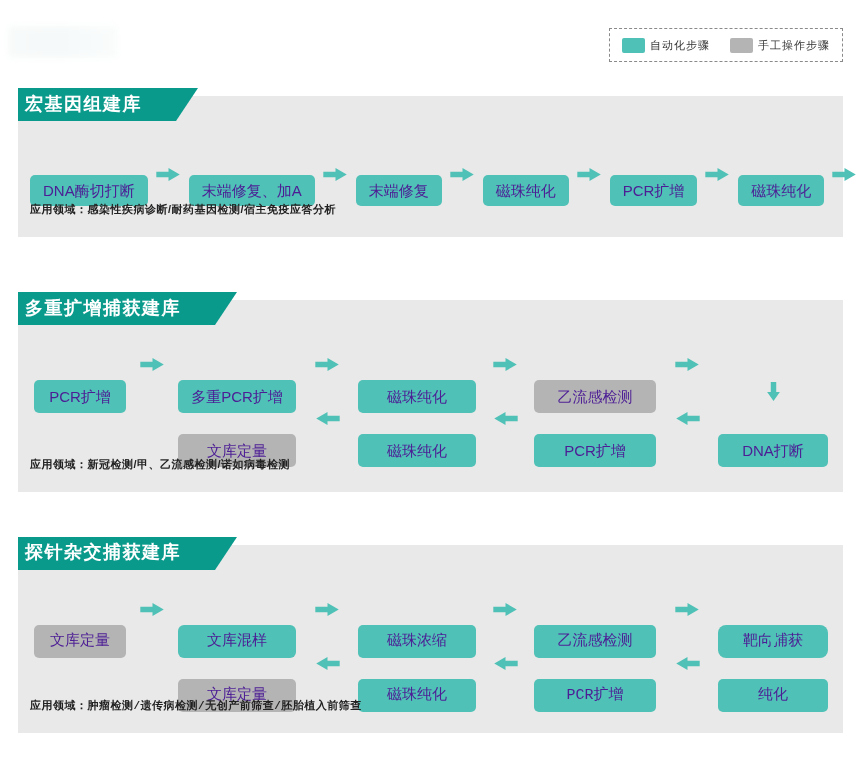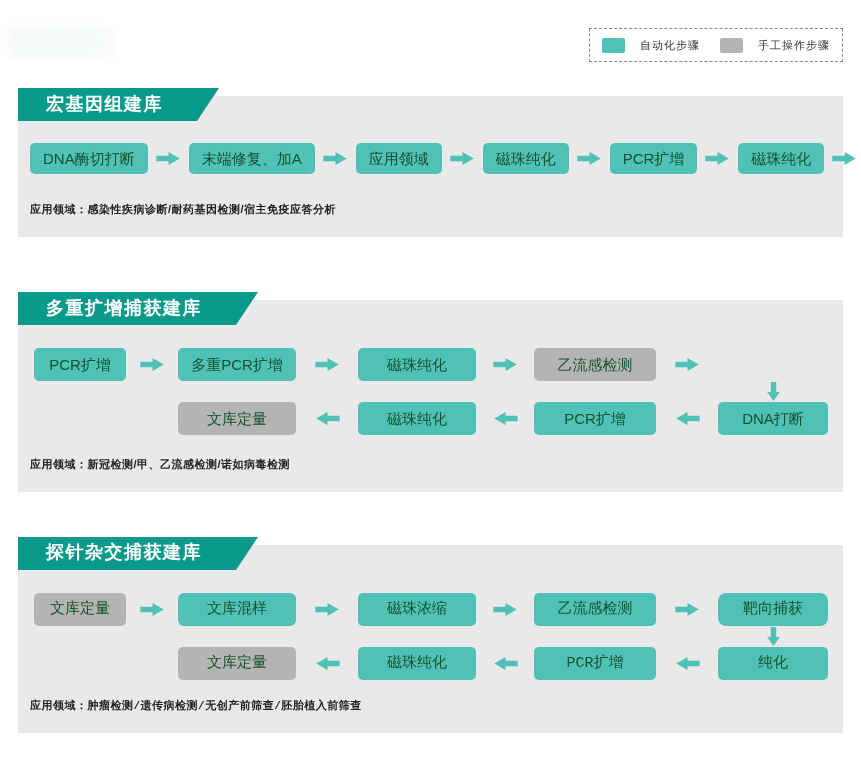--- a/index.html
+++ b/index.html
@@ -20,21 +20,21 @@
     right: 18px;
     height: 34px;
     border: 1px dashed #8a8a8a;
     display: flex;
     align-items: center;
     padding: 0 12px;
     gap: 20px;
     background: #ffffff;
     box-sizing: border-box;
   }
-  .legend-item { display: flex; align-items: center; gap: 15px; }
+  .legend-item { display: flex; align-items: center; gap: 5px; }
   .swatch {
     width: 23px; height: 15px; border-radius: 2px; display: inline-block;
   }
   .swatch.auto   { background: var(--c-auto); }
   .swatch.manual { background: var(--c-manual); }
   .legend-label { font-size: 11px; color: #333333; letter-spacing: 1px; }
 
   
   .ghost-logo {
     position: absolute;
@@ -56,21 +56,21 @@
   .banner {
     position: absolute;
     top: 0; left: 0;
     height: 33px;
     background: var(--c-header);
     color: #ffffff;
     font-weight: bold;
     font-size: 18px;
     letter-spacing: 1.5px;
     line-height: 33px;
-    padding: 0 56px 0 28px;
+    padding: 0 56px 0 7px;
     clip-path: polygon(0 0, 100% 0, calc(100% - 22px) 100%, 0 100%);
     white-space: nowrap;
   }
 
   
   .flow-single {
     position: absolute;
     top: 55px; left: 12px; right: 8px;
     display: flex;
     align-items: center;
@@ -82,25 +82,26 @@
     position: absolute;
     top: 56px; left: 16px;
     display: grid;
     grid-template-columns: 92px 52px 118px 62px 118px 58px 122px 62px 110px;
     grid-template-rows: 33px 21px 33px;
   }
   .flow-snake .step { height: 33px; line-height: 33px; }
 
   .step {
     border-radius: 5px;
-    color: #14532d;
+    color: #4c1d95;
     font-size: 15px;
     text-align: center;
     white-space: nowrap;
     box-sizing: border-box;
+    margin-top: 32px;
   }
   .step.auto   { background: var(--c-auto); }
   .step.manual { background: var(--c-manual); }
 
   .arrow {
     color: var(--c-auto);
     display: flex;
     align-items: center;
     justify-content: center;
   }
@@ -148,21 +149,21 @@
         <svg width="25" height="15" viewBox="0 0 26 16">
           <path fill="currentColor" d="M0 5h13V1l12 7-12 7v-4H0z"></path>
         </svg>
       </span>
       <div class="step auto">末端修复、加A</div>
       <span class="arrow right">
         <svg width="25" height="15" viewBox="0 0 26 16">
           <path fill="currentColor" d="M0 5h13V1l12 7-12 7v-4H0z"></path>
         </svg>
       </span>
-      <div class="step auto">应用领域</div>
+      <div class="step auto">末端修复</div>
       <span class="arrow right">
         <svg width="25" height="15" viewBox="0 0 26 16">
           <path fill="currentColor" d="M0 5h13V1l12 7-12 7v-4H0z"></path>
         </svg>
       </span>
       <div class="step auto">磁珠纯化</div>
       <span class="arrow right">
         <svg width="25" height="15" viewBox="0 0 26 16">
           <path fill="currentColor" d="M0 5h13V1l12 7-12 7v-4H0z"></path>
         </svg>

